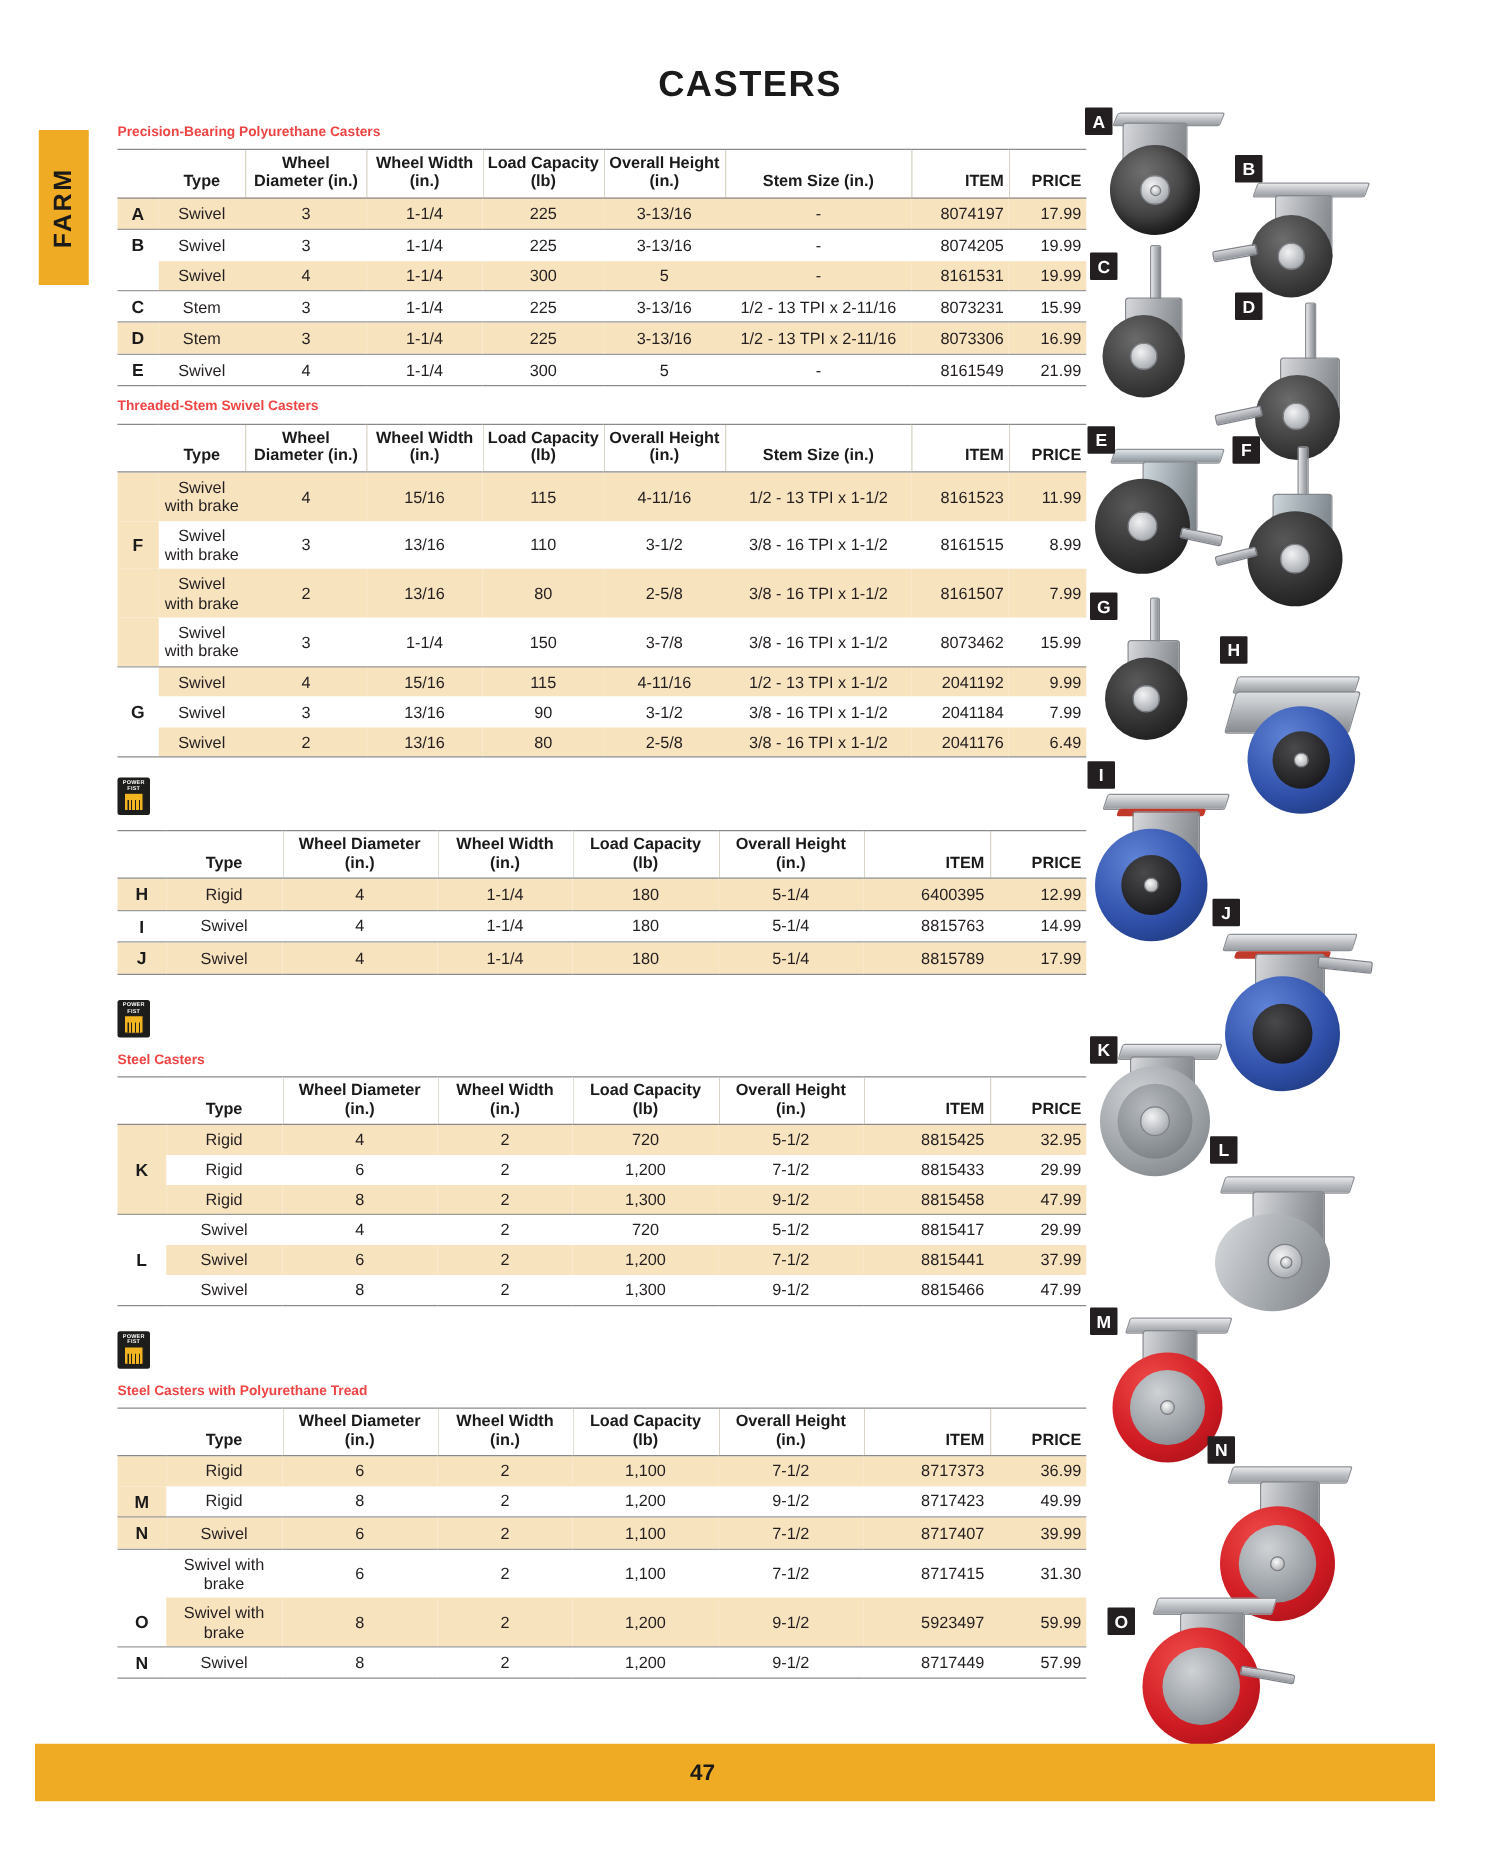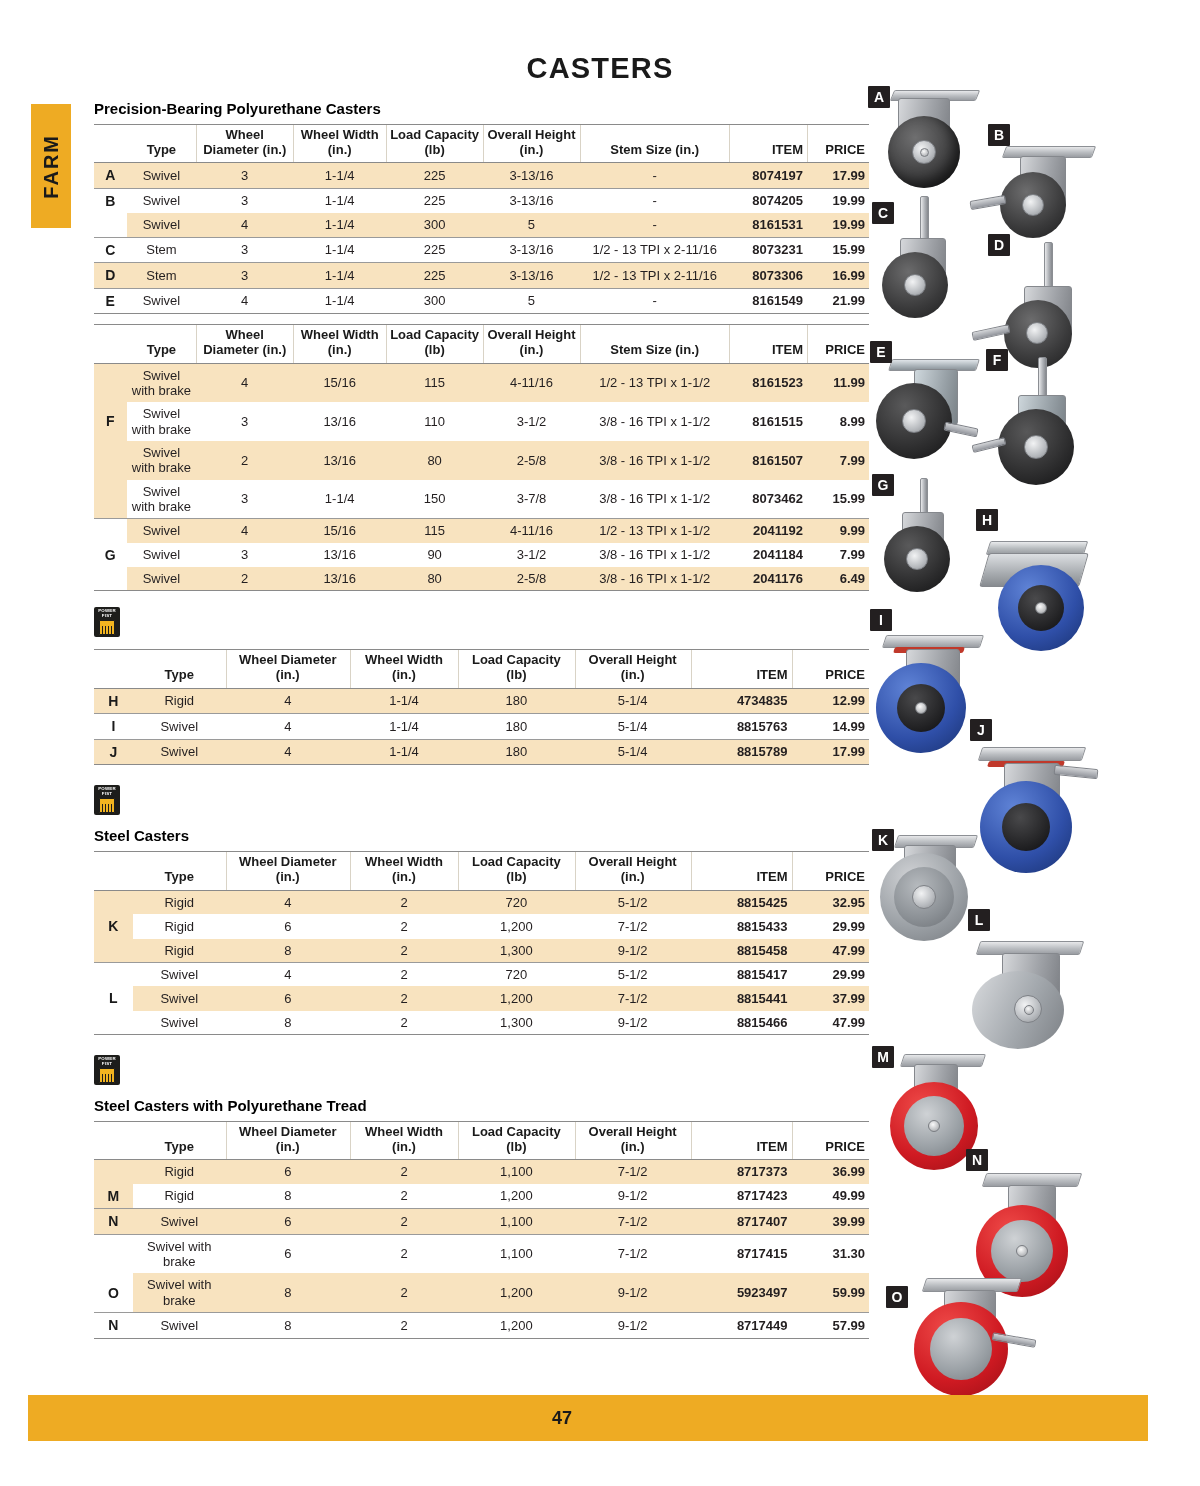--- a/index.html
+++ b/index.html
@@ -33,21 +33,21 @@
     font-size:20px; font-weight:bold; letter-spacing:2px;
     color:#1a1a1a;
   }
 
   
   .content{
     position:absolute; left:94px; top:100px; width:775px;
   }
 
   .sec-title{
-    font-size:15px; font-weight:bold; color:#000000;
+    font-size:11px; font-weight:bold; color:#ef4444;
     margin:0 0 6px 0; line-height:1.2;
   }
   .sec-desc{
     font-size:12.6px; color:#231f20; line-height:1.28;
     margin:0 0 7px 0; max-width:670px;
   }
 
   
   .pf-badge{
     width:26px;height:30px;background:#1d1d1b;border-radius:2px;
@@ -88,21 +88,21 @@
   table.spec tbody tr td.letter{
     font-weight:bold; font-size:14px; text-align:center; color:#1a1a1a;
     background:transparent;
   }
   td.letter.grpshade{ background:#f8e3bf !important; }
   td.letter.grpplain{ background:#ffffff !important; }
   tr.grpstart td{ border-top:1.4px solid #9a9a9a; }
   tr.lastrow td{ border-bottom:1.6px solid #8a8a8a; }
   .c-ctr { text-align:center; }
   .c-right{ text-align:right; }
-  .bold{ font-weight:bold; }
+  .bold{ font-weight:normal; }
 
   
   table.spec thead th.sep{ box-shadow: inset 1px 0 0 #d9d3c6; }
 
   
   .imgcol{ position:absolute; left:866px; top:84px; width:334px; height:1290px; }
   .prod{ position:absolute; }
   .badge{
     position:absolute; width:22px;height:22px;background:#231f20;
     color:#ffffff; font-size:14px; font-weight:bold;
@@ -230,20 +230,21 @@
           <td class="c-ctr">1-1/4</td>
           <td class="c-ctr">300</td>
           <td class="c-ctr">5</td>
           <td class="c-ctr">-</td>
           <td class="c-right bold">8161549</td>
           <td class="c-right bold">21.99</td>
         </tr>
       </tbody>
     </table>
     <div style="height: 10px;"></div>
+    <div class="sec-title">Threaded-Stem Swivel Casters</div>
     <table class="spec">
       <colgroup>
         <col style="width: 4.2%;">
         <col style="width: 9%;">
         <col style="width: 12.5%;">
         <col style="width: 12%;">
         <col style="width: 12.5%;">
         <col style="width: 12.5%;">
         <col style="width: 19.3%;">
         <col style="width: 10%;">
@@ -373,21 +374,21 @@
         </tr>
       </thead>
       <tbody>
         <tr class="shade grpstart">
           <td class="letter grpshade">H</td>
           <td class="c-ctr">Rigid</td>
           <td class="c-ctr">4</td>
           <td class="c-ctr">1-1/4</td>
           <td class="c-ctr">180</td>
           <td class="c-ctr">5-1/4</td>
-          <td class="c-right bold">4734835</td>
+          <td class="c-right bold">6400395</td>
           <td class="c-right bold">12.99</td>
         </tr>
         <tr class="grpstart">
           <td class="letter grpplain">I</td>
           <td class="c-ctr">Swivel</td>
           <td class="c-ctr">4</td>
           <td class="c-ctr">1-1/4</td>
           <td class="c-ctr">180</td>
           <td class="c-ctr">5-1/4</td>
           <td class="c-right bold">8815763</td>

